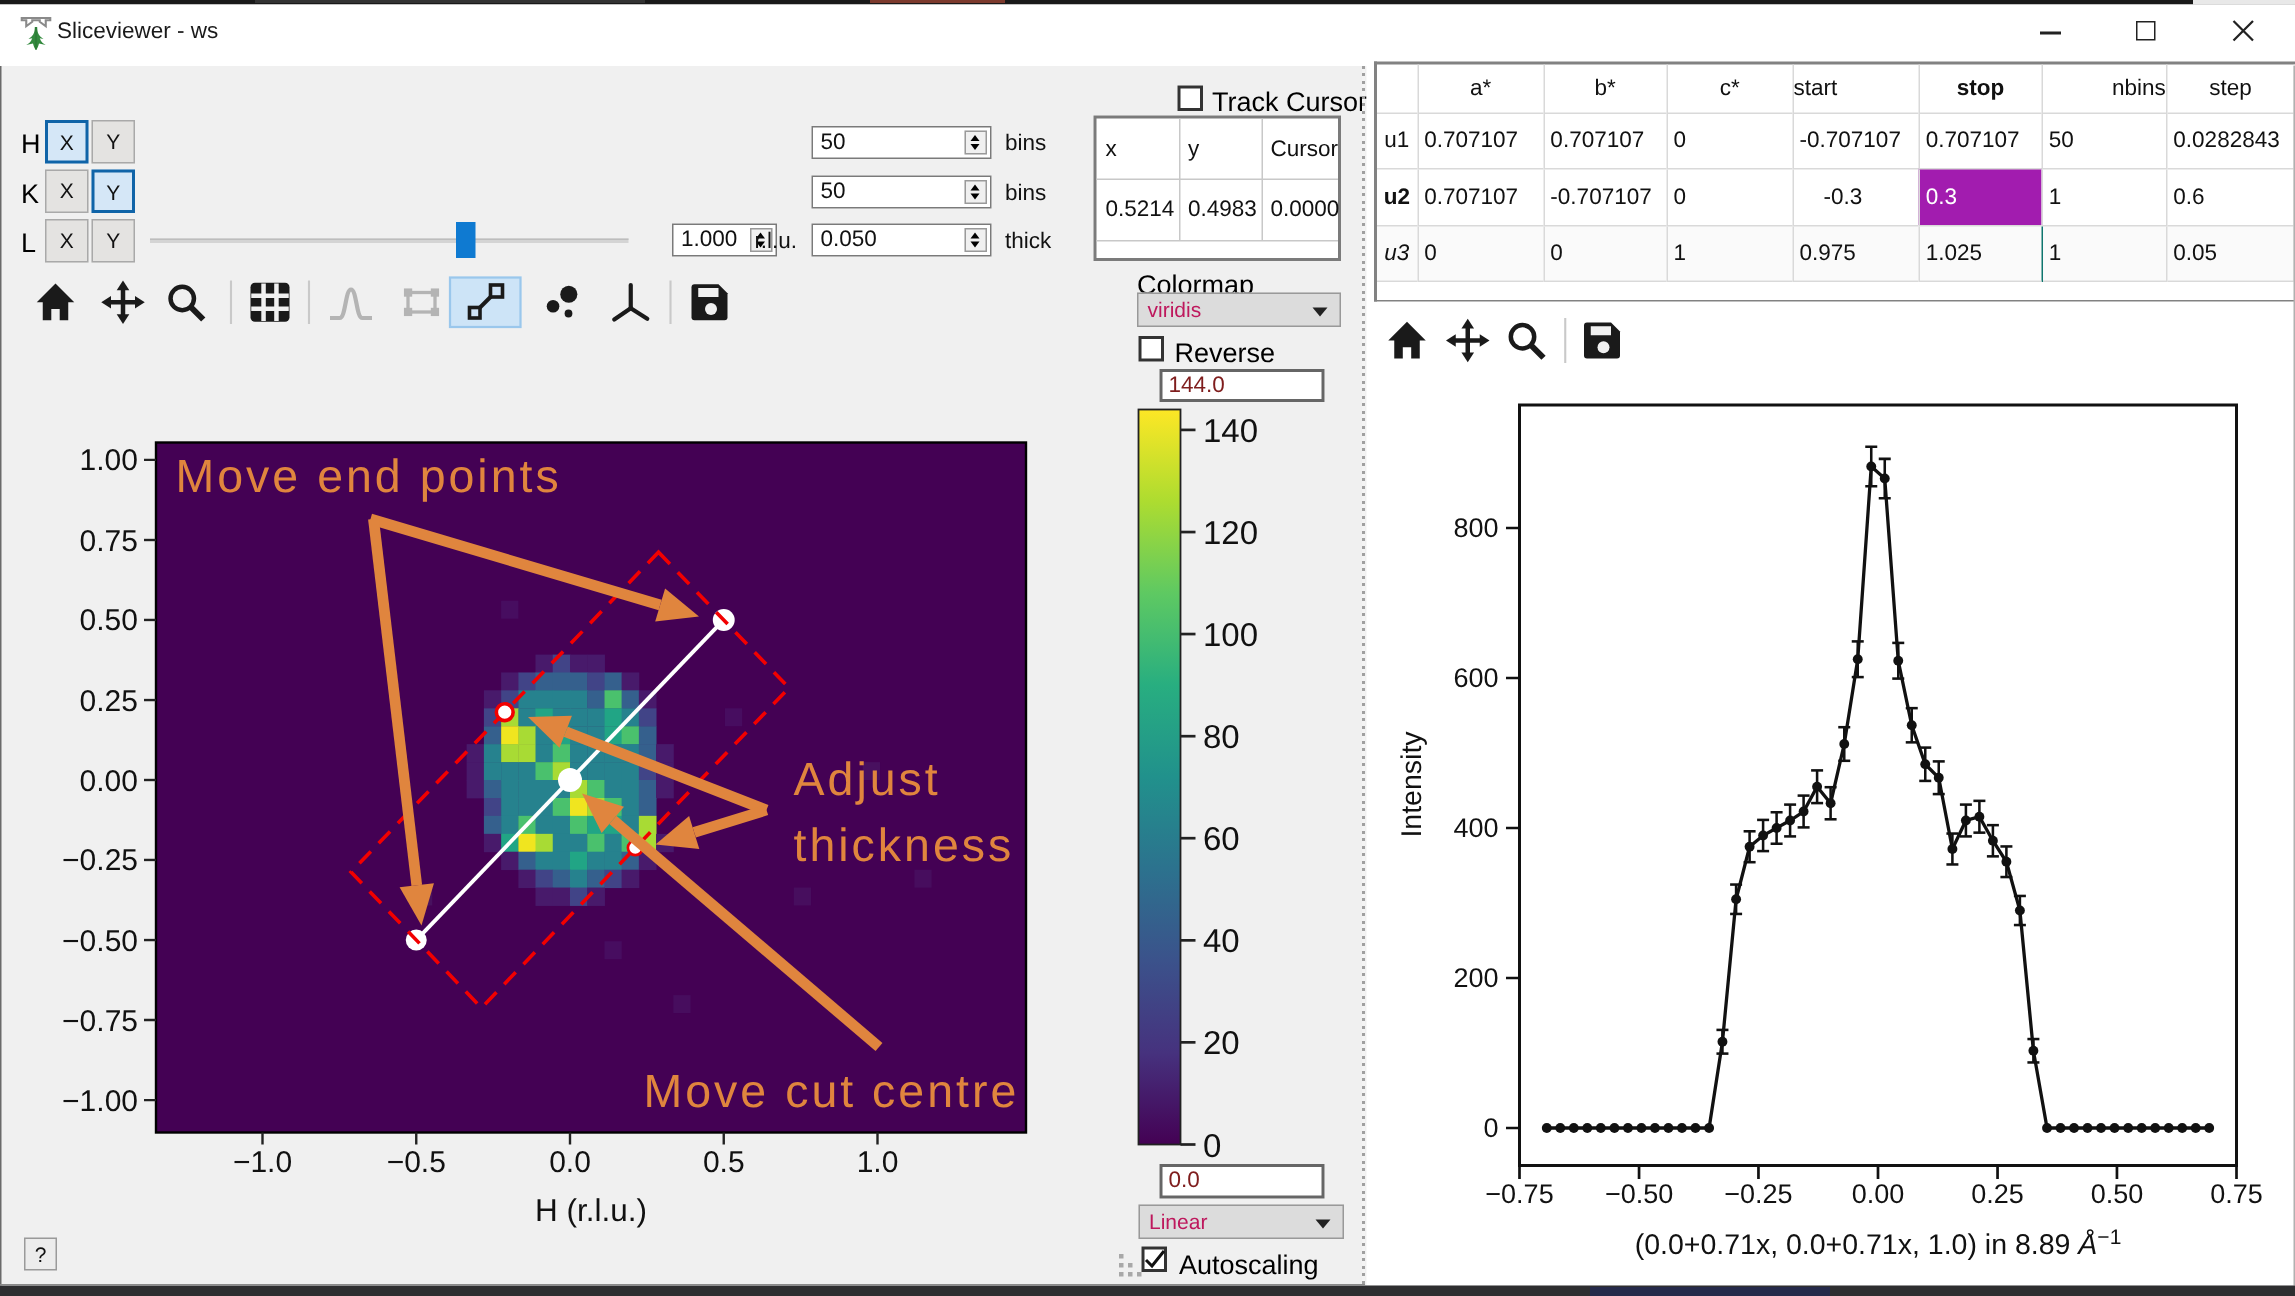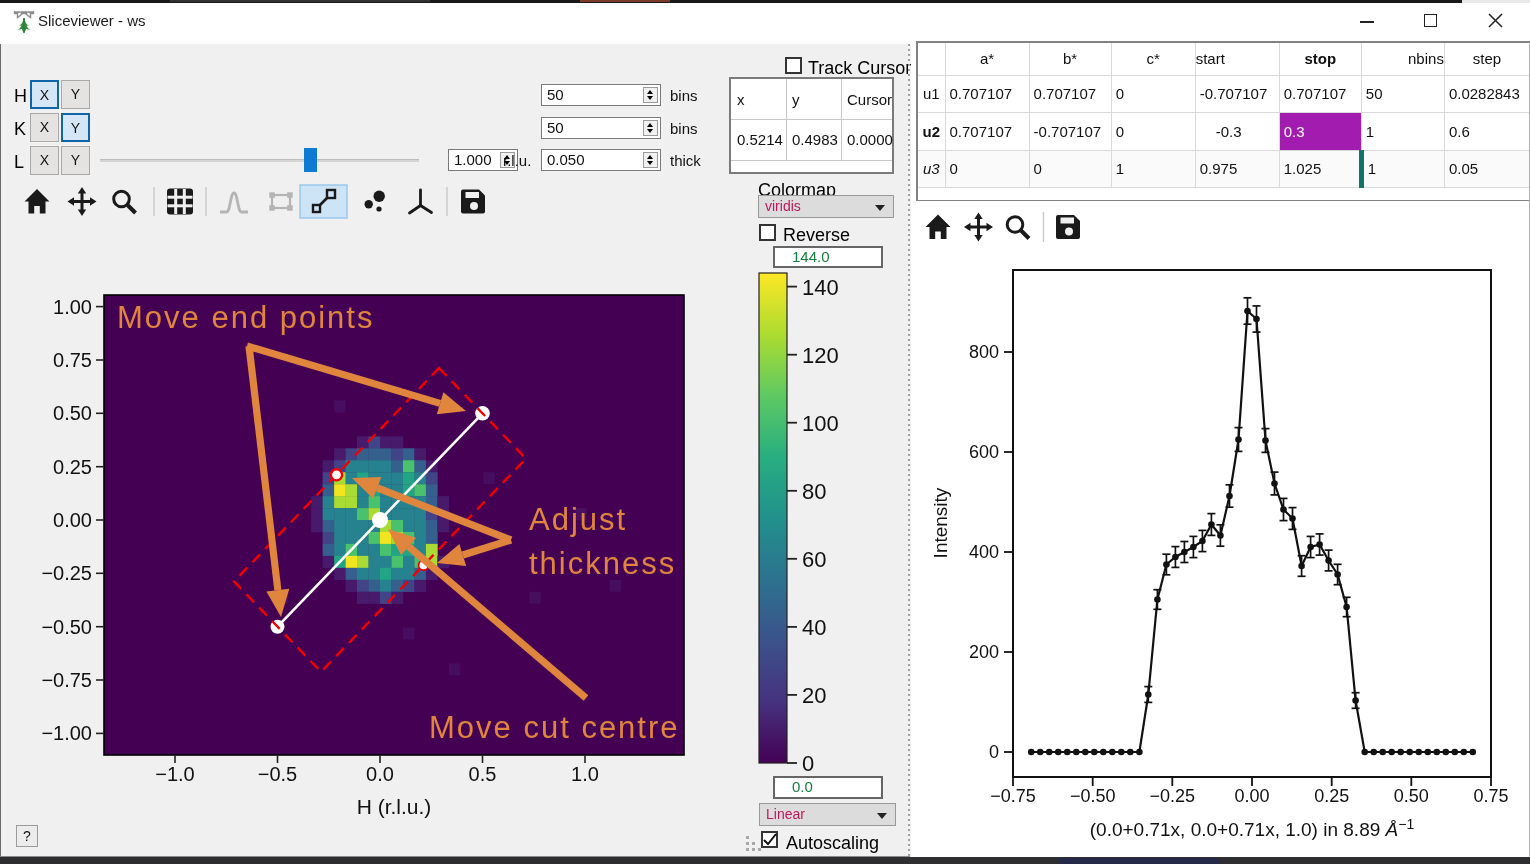--- a/index.html
+++ b/index.html
@@ -10,21 +10,21 @@
 .off{background:#e4e3e1;border:1px solid #a9a9a9}
 .on{background:#d5e7f7;border:2px solid #1064a8}
 .spin{position:absolute;background:#fff;border:1px solid #7a7a7a;font-size:15px;color:#111}
 .spin span{position:absolute;left:5px;top:1px}
 .sparr{position:absolute;right:2px;top:2px;bottom:2px;width:15px;background:#f0f0f0;border:1px solid #9a9a9a}
 .sparr:before{content:"";position:absolute;left:3px;top:2px;border-left:3.5px solid transparent;border-right:3.5px solid transparent;border-bottom:4.5px solid #000}
 .sparr:after{content:"";position:absolute;left:3px;bottom:2px;border-left:3.5px solid transparent;border-right:3.5px solid transparent;border-top:4.5px solid #000}
 .cb{position:absolute;width:17px;height:17px;background:#fff;border:2px solid #333}
 .combo{position:absolute;height:23px;background:#dcdcdc;border:1px solid #999;font-size:14px;color:#be185d;line-height:21px;padding-left:6px}
 .combo:after{content:"";position:absolute;right:8px;top:9px;border:5px solid transparent;border-top:6px solid #222}
-.inp{position:absolute;background:#fff;border:2px solid #666;font-size:15px;color:#15803d;padding-left:17px}
+.inp{position:absolute;background:#fff;border:2px solid #666;font-size:15px;color:#7f1d1d;padding-left:4px}
 </style></head><body>
 <div class="abs" style="left:0;top:0;width:1530px;height:3px;background:#191919"></div>
 <div class="abs" style="left:170px;top:0;width:260px;height:2px;background:#333"></div>
 <div class="abs" style="left:580px;top:0;width:90px;height:2px;background:#7c3a2d"></div>
 <div class="abs" style="left:1462px;top:0;width:68px;height:3px;background:#e8e8e8"></div>
 <div class="abs" style="left:0;top:3px;width:1530px;height:41px;background:#fff"></div>
 <svg class="abs" style="left:13px;top:10px" width="22" height="24" viewBox="0 0 22 24">
 <path d="M1.5 2 H20.5 V3.5 H17.5 L17.5 7.5 L13.5 4.5 V3.5 H8.5 V4.5 L4.5 7.5 L4.5 3.5 H1.5 Z" fill="none" stroke="#8a8a8a" stroke-width="1.4"></path>
 <path d="M10.2 8 C10.2 12 9 14 6 16 L8.5 15.5 C7.5 18 6.5 19 4.5 20 L9 19 C9.5 21 10 22 11 23.5 C12 22 12.5 21 13 19 L17.5 20 C15.5 19 14.5 18 13.5 15.5 L16 16 C13 14 11.8 12 11.8 8 Z" fill="#338a3e"></path>
 <path d="M11 8 V23" stroke="#2c7a36" stroke-width="1"></path>
@@ -414,21 +414,21 @@
           <td style="width:82px;border-right:1px solid #d9d9d9;border-top:1px solid #d9d9d9;padding-left:4px;background:#a21caf;color:#fff;">0.3</td>
           <td style="width:83px;border-right:1px solid #d9d9d9;border-top:1px solid #d9d9d9;padding-left:4px;">1</td>
           <td style="width:85px;border-right:1px solid #d9d9d9;border-top:1px solid #d9d9d9;padding-left:4px;">0.6</td>
         </tr>
         <tr style="height:37px;background:#fafafa">
           <td style="width:27px;border-right:1px solid #d9d9d9;border-top:1px solid #d9d9d9;padding-left:4px;text-align:center;padding-left:0;font-style:italic;">u3</td>
           <td style="width:84px;border-right:1px solid #d9d9d9;border-top:1px solid #d9d9d9;padding-left:4px;">0</td>
           <td style="width:82px;border-right:1px solid #d9d9d9;border-top:1px solid #d9d9d9;padding-left:4px;">0</td>
           <td style="width:84px;border-right:1px solid #d9d9d9;border-top:1px solid #d9d9d9;padding-left:4px;">1</td>
           <td style="width:84px;border-right:1px solid #d9d9d9;border-top:1px solid #d9d9d9;padding-left:4px;">0.975</td>
-          <td style="width:82px;border-right:5px solid #0f766e;border-top:1px solid #d9d9d9;padding-left:4px;">1.025</td>
+          <td style="width:82px;border-right:1px solid #0f766e;border-top:1px solid #d9d9d9;padding-left:4px;">1.025</td>
           <td style="width:83px;border-right:1px solid #d9d9d9;border-top:1px solid #d9d9d9;padding-left:4px;">1</td>
           <td style="width:85px;border-right:1px solid #d9d9d9;border-top:1px solid #d9d9d9;padding-left:4px;">0.05</td>
         </tr>
         <tr style="height:10px">
           <td colspan="8" style="border-top:1px solid #d9d9d9"></td>
         </tr>
       </tbody>
     </table>
   </div>
 <svg style="position:absolute;left:920px;top:209px" width="170" height="38" viewBox="920 209 170 38">

